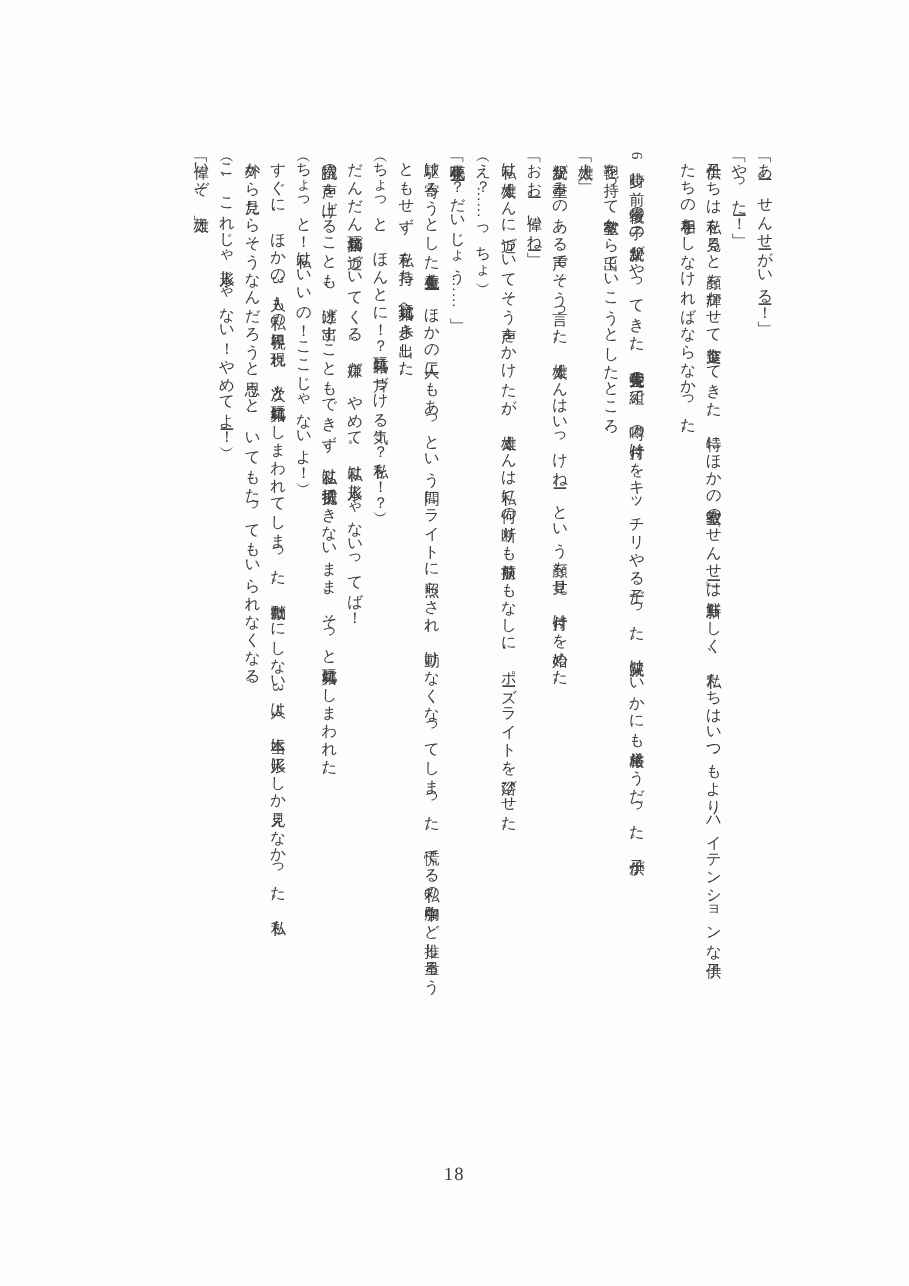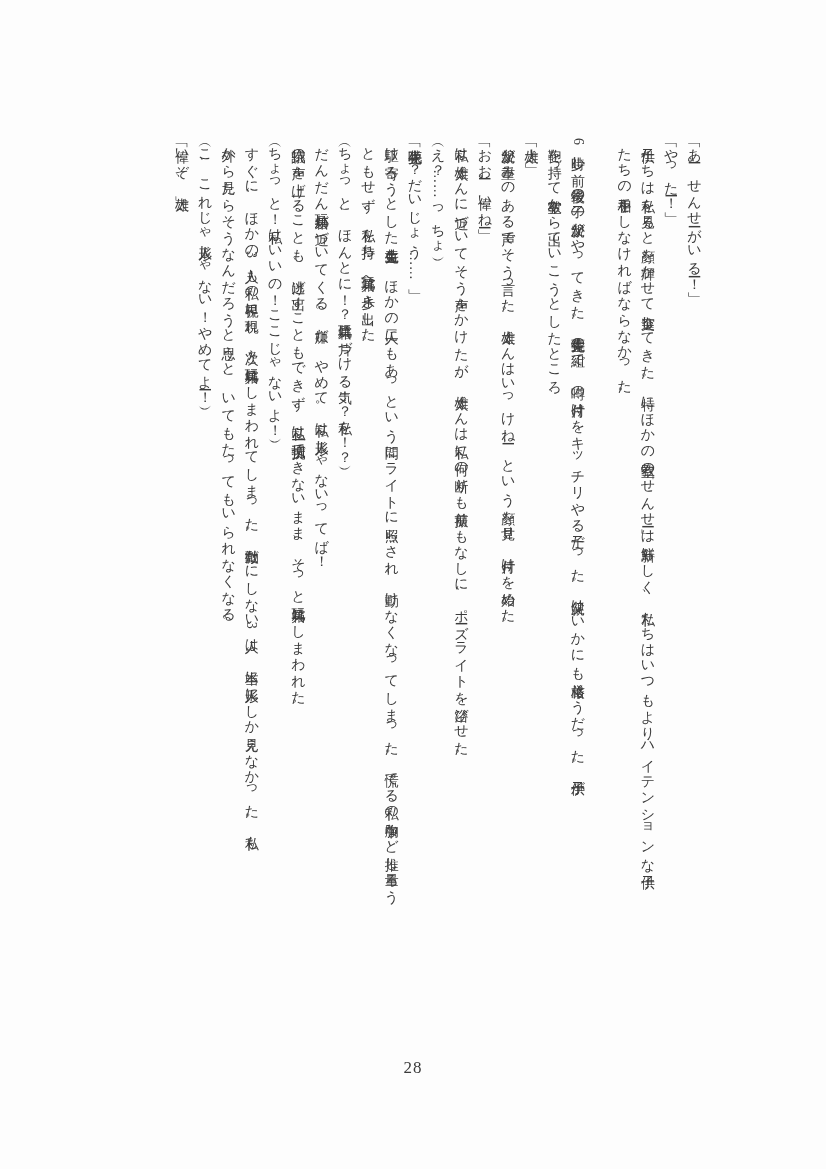--- a/index.html
+++ b/index.html
@@ -69,14 +69,14 @@
       <p class="line">ともせず、私を持ち、玩具箱へ歩き出した。</p>
       <p class="line">（ちょっと、ほんとに！？玩具箱に片づける気！？私を！？）</p>
       <p class="line">だんだん玩具箱が近づいてくる。嫌だ。やめて。私は人形じゃないってば！</p>
       <p class="line">抗議の声を上げることも、逃げ出すこともできず、私は一切抵抗できないまま、そっと玩具箱にしまわれた。</p>
       <p class="line">（ちょっと！私はいいの！ここじゃないよ！）</p>
       <p class="line">すぐに、ほかの3人も私の視界に現れ、次々と玩具箱にしまわれてしまった。微動だにしない3人は、本当に人形にしか見えなかった。私も</p>
       <p class="line">外から見たらそうなんだろうと思うと、いてもたってもいられなくなる。</p>
       <p class="line">（こ、これじゃ人形じゃない！やめてよー！）</p>
       <p class="line">「偉いぞ、雄太」</p>
     </div>
-  <div class="page-number">28</div>
+  <div class="page-number">18</div>
 </div>
 
 </body></html>

